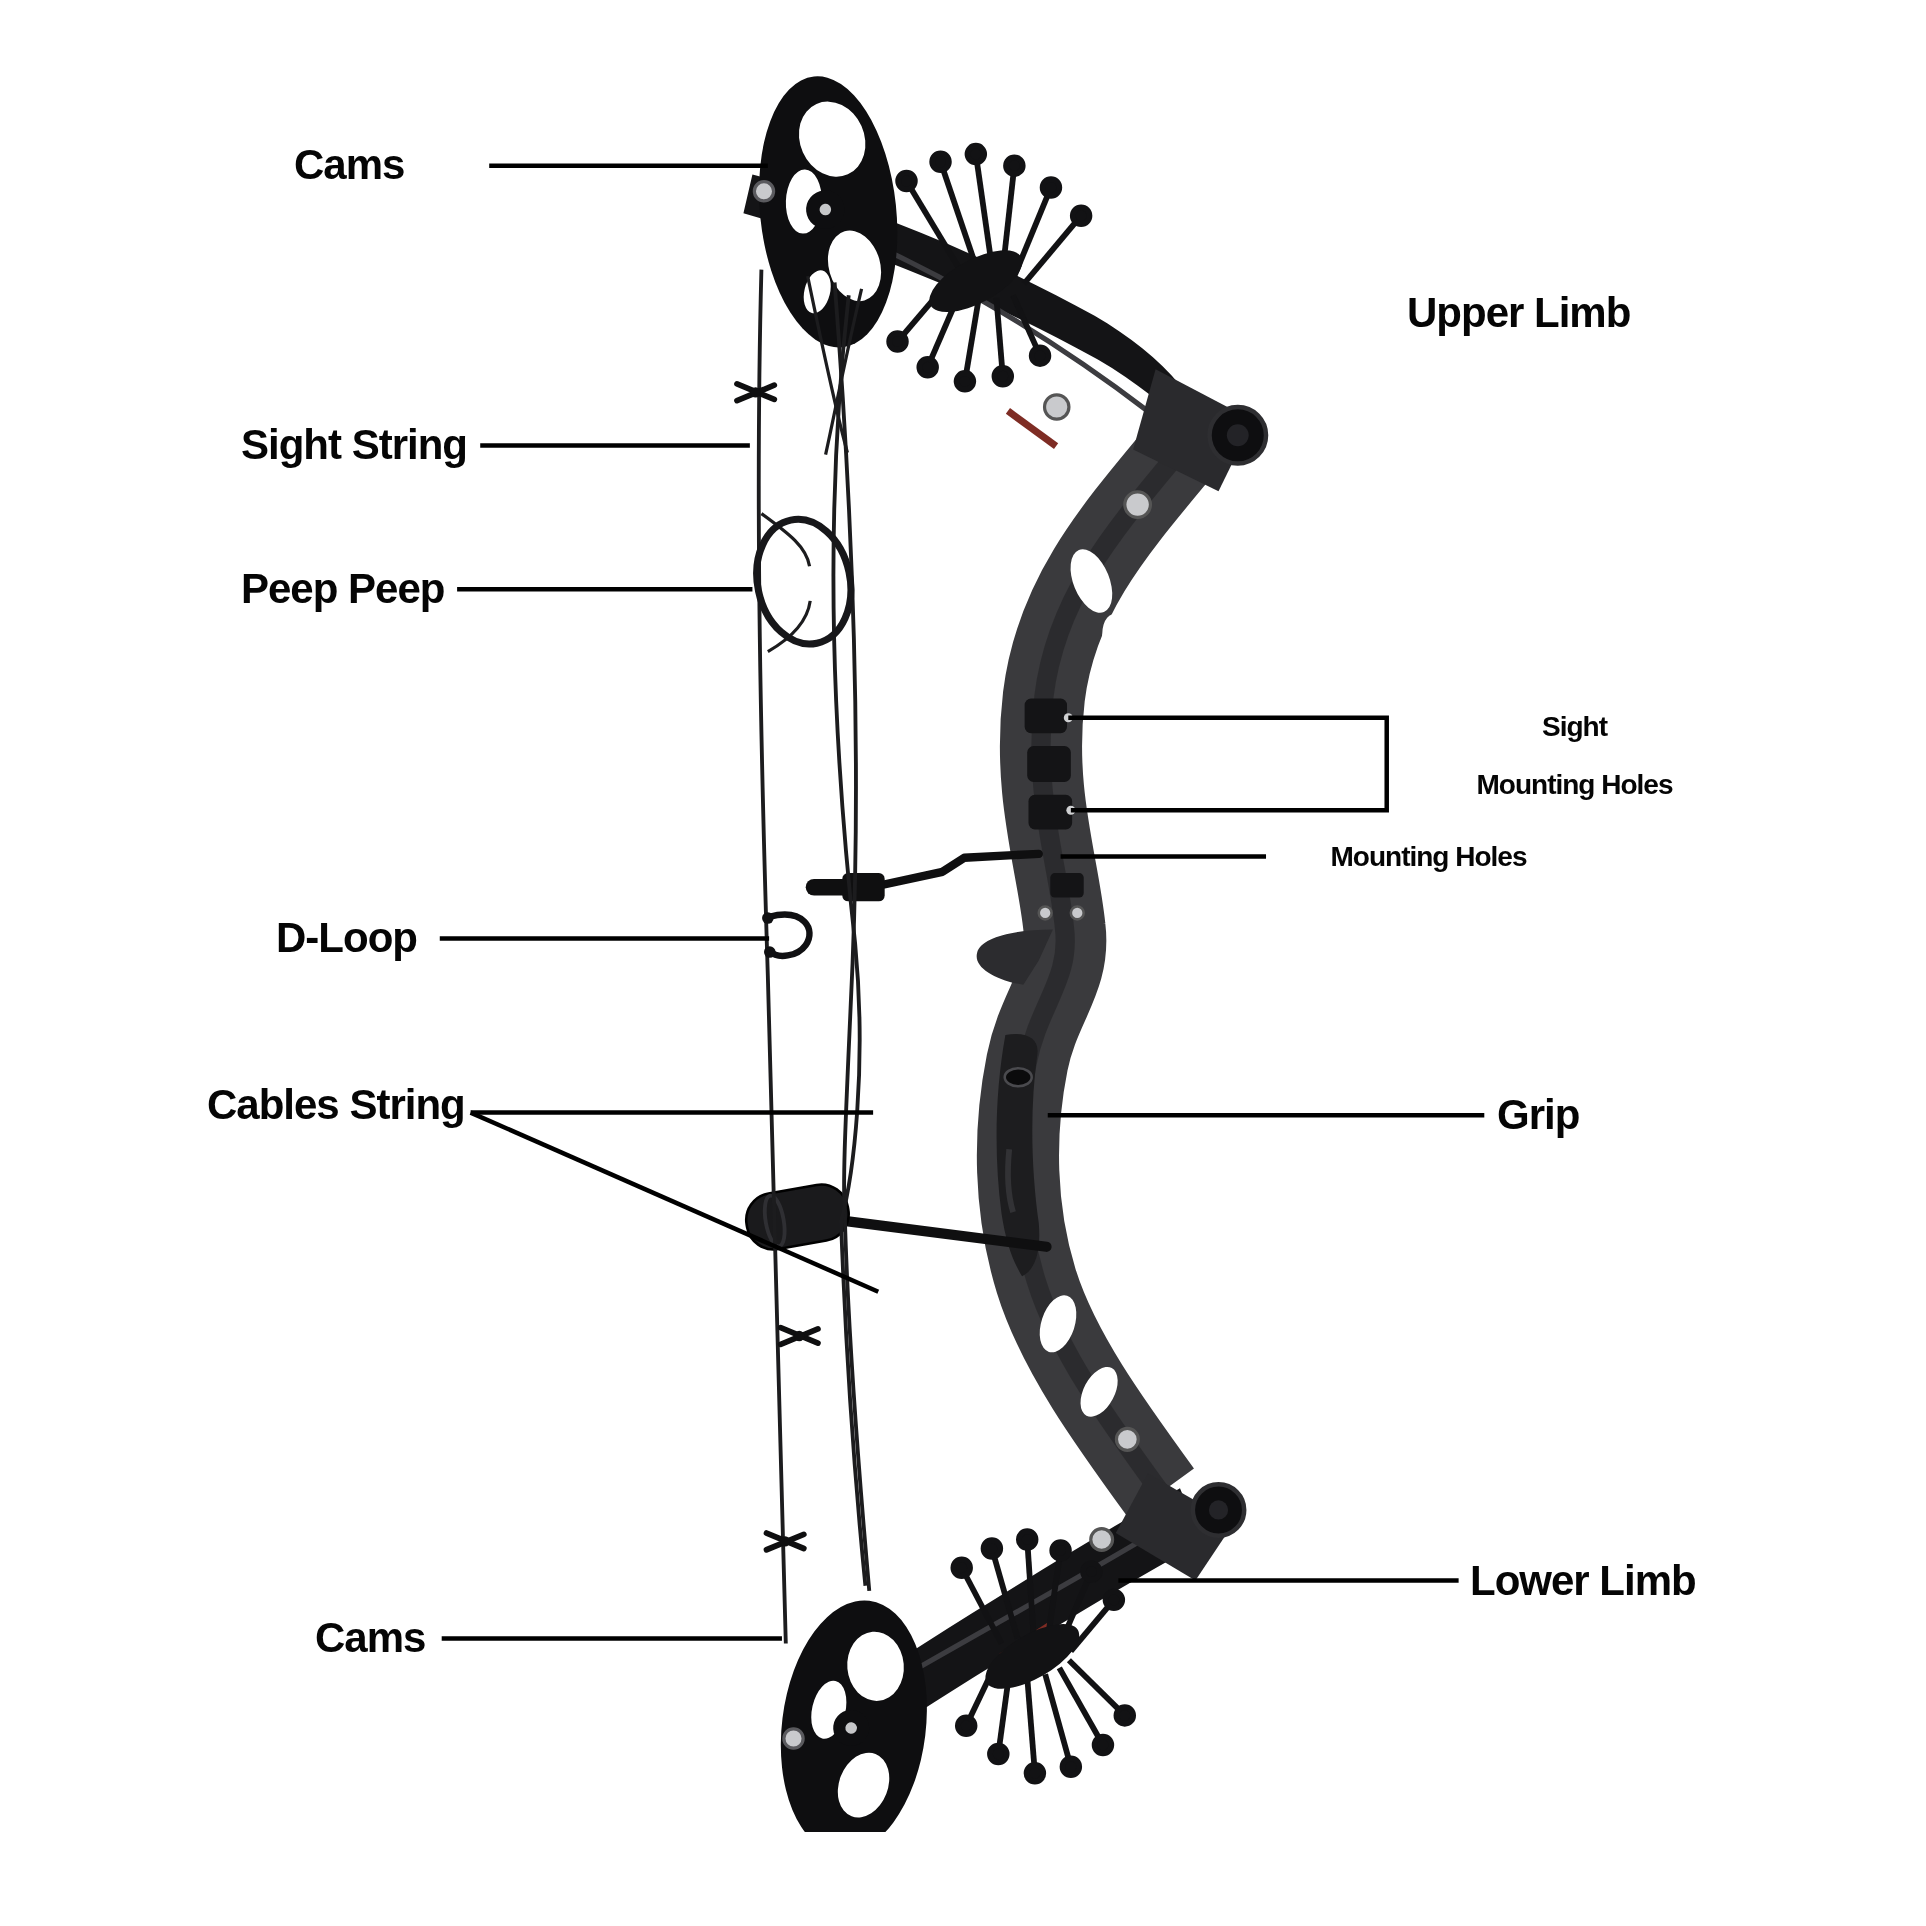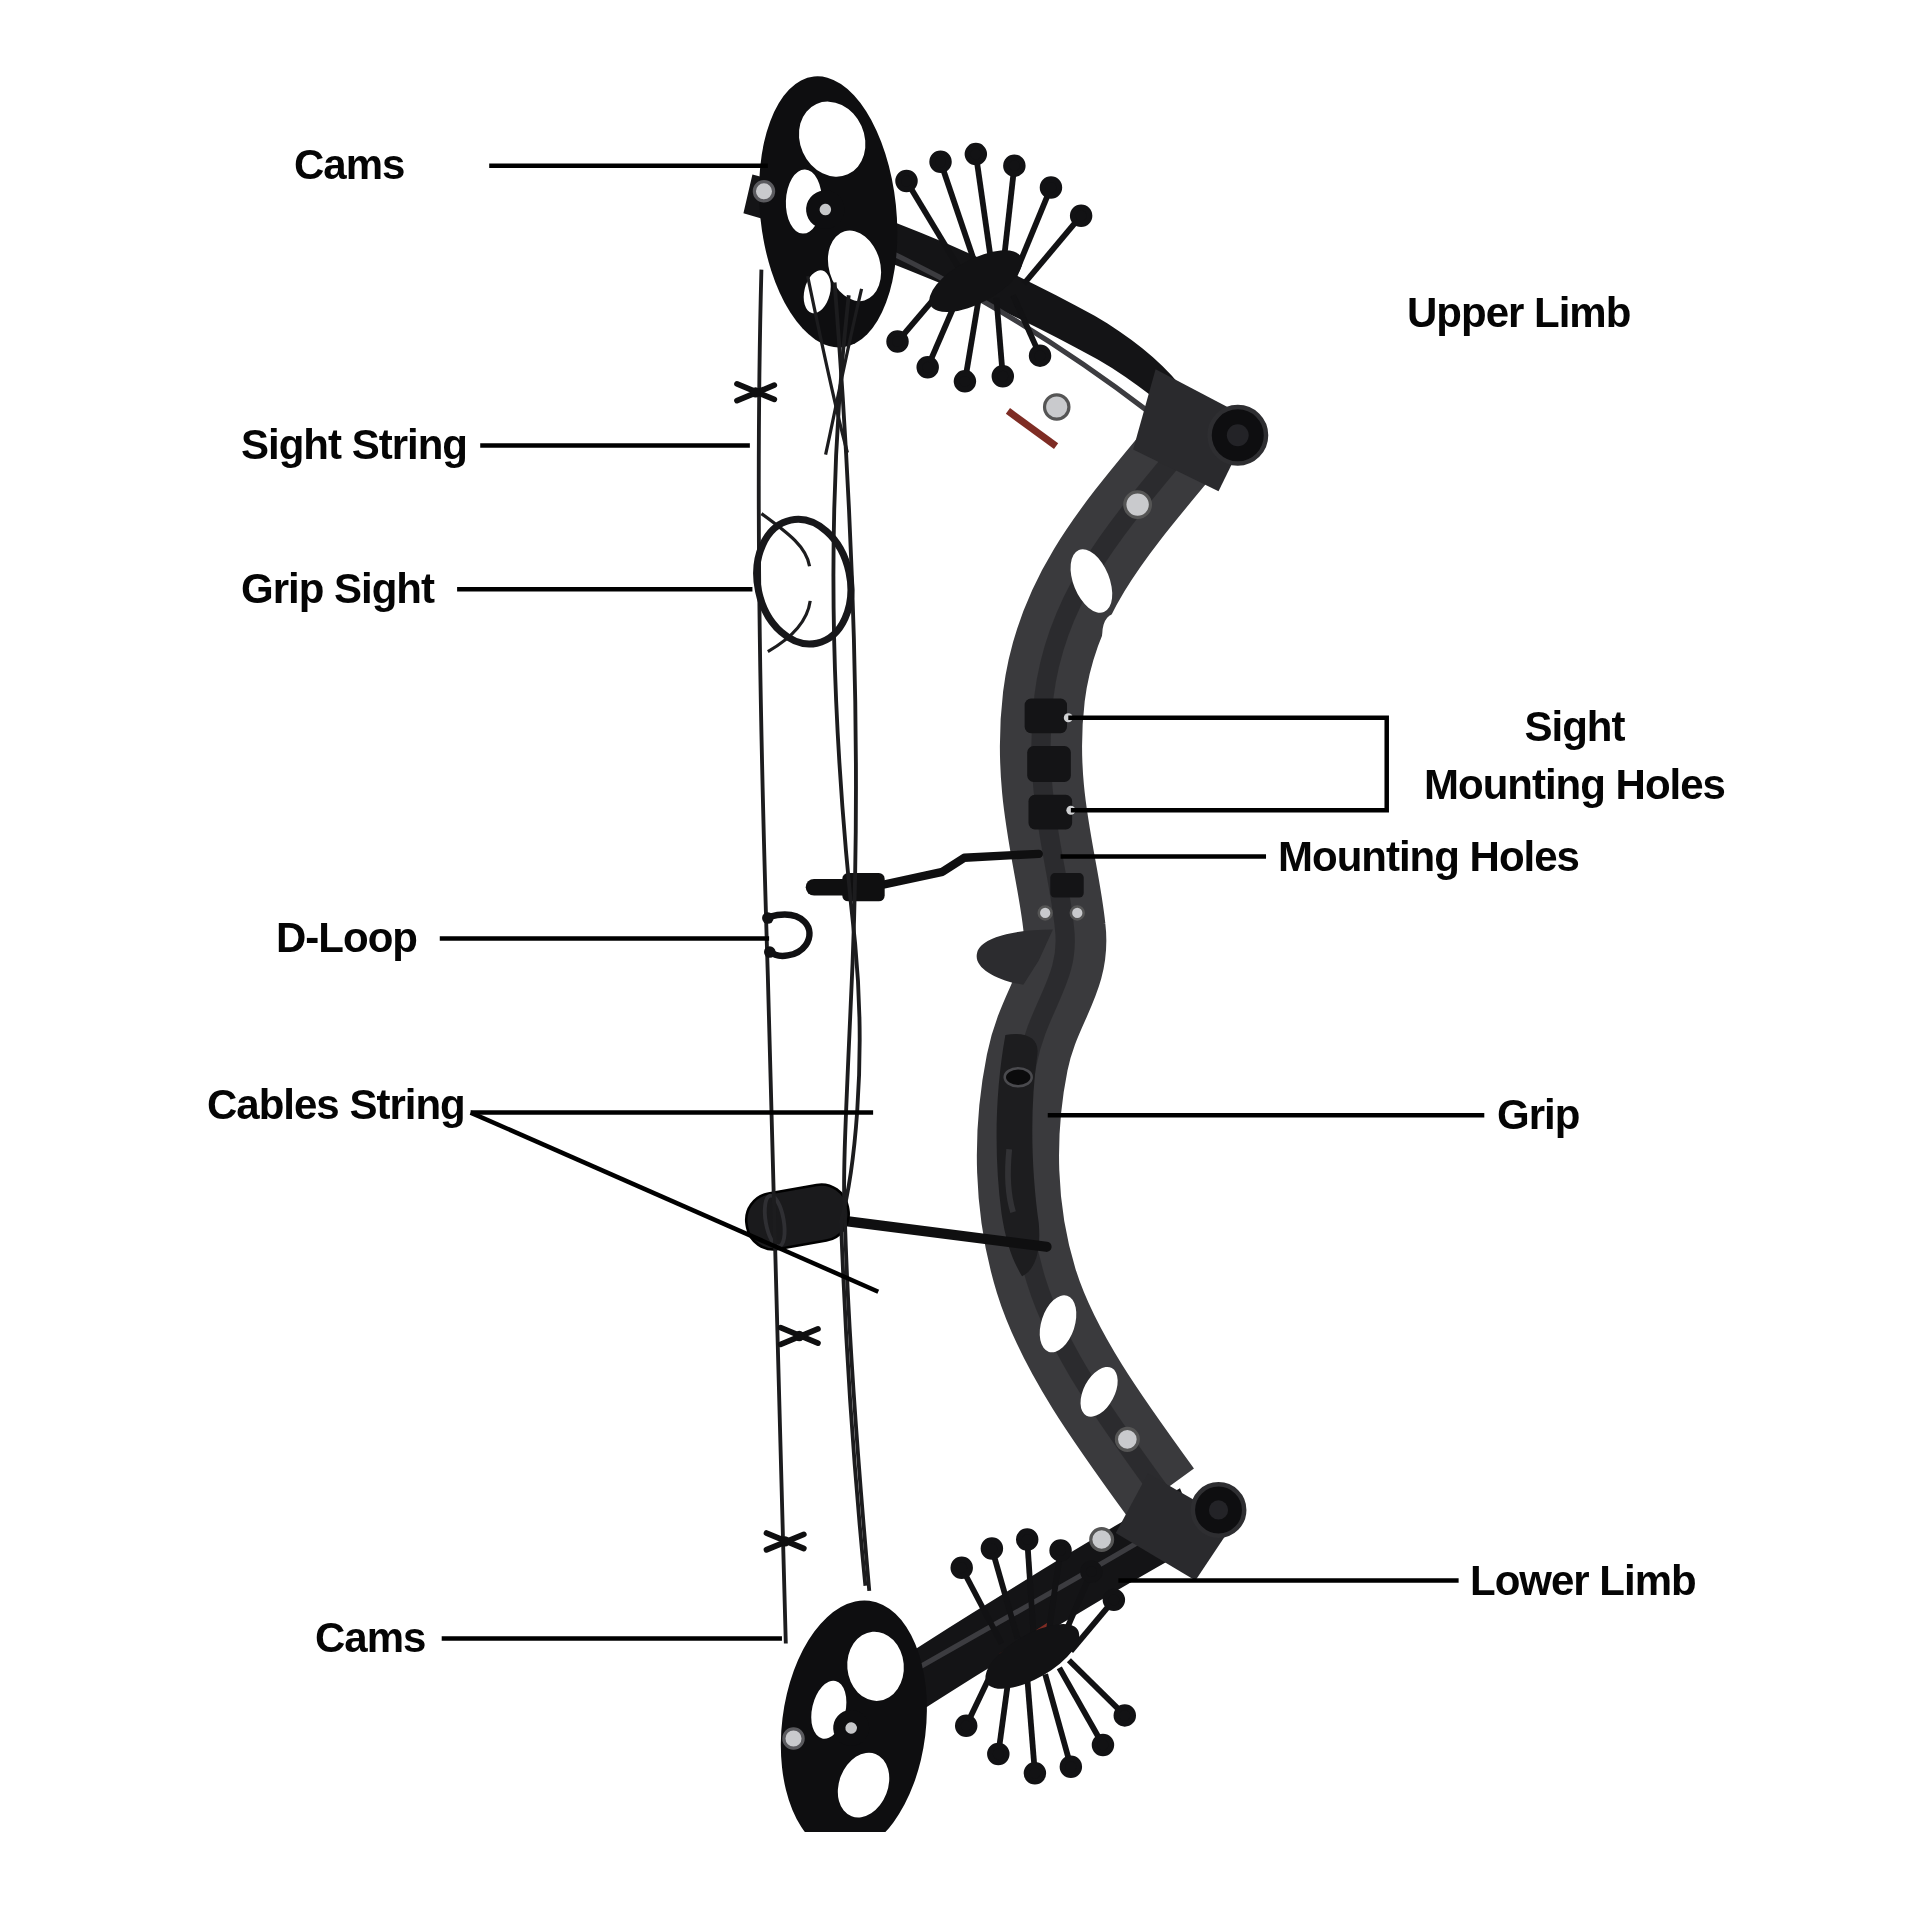--- a/index.html
+++ b/index.html
@@ -15,21 +15,21 @@
     position:absolute;
     font-size:42px;
     font-weight:700;
     letter-spacing:-1px;
     color:#050505;
     line-height:1;
     white-space:nowrap;
   }
   .lbl2{
     position:absolute;
-    font-size:42px;
+    font-size:28px;
     font-weight:700;
     letter-spacing:-1px;
     color:#050505;
     line-height:58px;
     text-align:center;
   }
   .lbl2 span{display:block;}
 </style>
 </head>
 <body>
@@ -220,21 +220,21 @@
       <line x1="733" y1="1733" x2="1360" y2="1733"></line>
       <line x1="733" y1="1733" x2="1368" y2="2012"></line>
       <line x1="1632" y1="1737" x2="2312" y2="1737"></line>
       <line x1="688" y1="2552" x2="1218" y2="2552"></line>
       <line x1="1742" y1="2462" x2="2272" y2="2462"></line>
     </g>
   </svg>
 
   <div class="lbl" style="left:294px;top:144px;">Cams</div>
   <div class="lbl" style="left:241px;top:424px;">Sight String</div>
-  <div class="lbl" style="left:241px;top:568px;">Grip Sight</div>
+  <div class="lbl" style="left:241px;top:568px;">Peep Peep</div>
   <div class="lbl" style="left:276px;top:917px;">D-Loop</div>
   <div class="lbl" style="left:207px;top:1084px;">Cables String</div>
   <div class="lbl" style="left:315px;top:1617px;">Cams</div>
   <div class="lbl" style="left:1407px;top:292px;">Upper Limb</div>
   <div class="lbl" style="left:1497px;top:1094px;">Grip</div>
   <div class="lbl" style="left:1470px;top:1560px;">Lower Limb</div>
 
   <div class="lbl2" style="left:1409px;top:698px;width:331px;">
     <span>Sight</span>
     <span>Mounting Holes</span>

